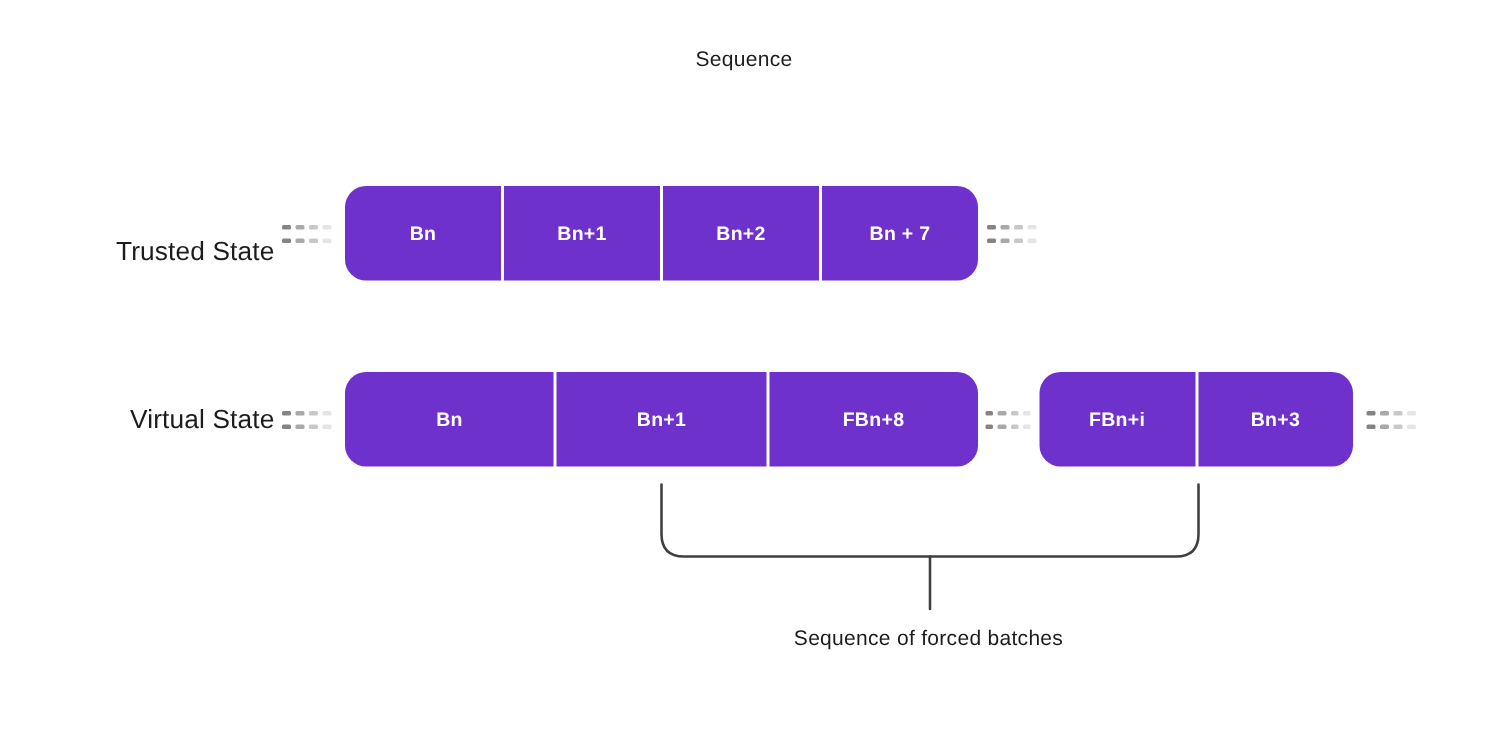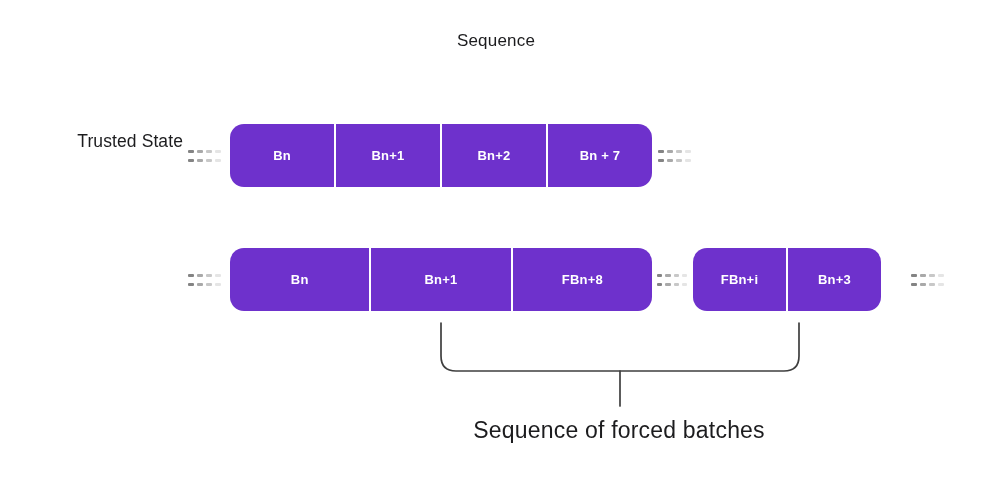--- a/index.html
+++ b/index.html
@@ -15,21 +15,21 @@
   body{font-family:"Liberation Sans", sans-serif;}
   .canvas{
     position:relative;
     width:1000px;height:495px;
     background:var(--bg);
     overflow:hidden;
   }
   .title{
     position:absolute;top:31px;left:0;right:8px;
     text-align:center;
-    font-size:17px;letter-spacing:.2px;
+    font-size:14px;letter-spacing:.2px;
     color:var(--label_text);
   }
   .row-label{
     position:absolute;left:0;width:183px;height:63px;
     display:flex;align-items:center;justify-content:flex-end;
     font-size:17.5px;color:var(--label_text);
     letter-spacing:.1px;
   }
   .group{
     position:absolute;height:63px;
@@ -47,32 +47,32 @@
   .group .cell:only-child{border-radius:14px}
   .dashes{position:absolute;width:36px}
   .dash-row{display:flex;gap:3px;height:3px;margin-bottom:6px}
   .dash-row:last-child{margin-bottom:0}
   .d{width:6px;height:2.6px;background:var(--dash);border-radius:1px}
   .d.o1{opacity:.85}.d.o2{opacity:.6}.d.o3{opacity:.38}.d.o4{opacity:.18}
   .bracket-svg{position:absolute;left:0;top:0;pointer-events:none}
   .bracket-label{
     position:absolute;top:417px;left:419px;width:400px;
     text-align:center;
-    font-size:23px;color:var(--label_text);
+    font-size:14px;color:var(--label_text);
     letter-spacing:.2px;
   }
 </style>
 </head>
 <body>
 
 <div class="canvas">
 
   <div class="title">Sequence</div>
 
-  <div class="row-label" style="top:110px">Trusted State</div>
+  <div class="row-label" style="top:136px">Trusted State</div>
 
   <div class="dashes" style="left:188px;top:150px">
     <div class="dash-row">
         <i class="d o1"></i>
         <i class="d o2"></i>
         <i class="d o3"></i>
         <i class="d o4"></i>
       </div>
     <div class="dash-row">
         <i class="d o1"></i>
@@ -97,20 +97,21 @@
         <i class="d o4"></i>
       </div>
     <div class="dash-row">
         <i class="d o1"></i>
         <i class="d o2"></i>
         <i class="d o3"></i>
         <i class="d o4"></i>
       </div>
   </div>
 
+  <div class="row-label" style="top:248px">Virtual State</div>
 
   <div class="dashes" style="left:188px;top:274px">
     <div class="dash-row">
         <i class="d o1"></i>
         <i class="d o2"></i>
         <i class="d o3"></i>
         <i class="d o4"></i>
       </div>
     <div class="dash-row">
         <i class="d o1"></i>
@@ -134,21 +135,21 @@
         <i class="d o4"></i>
       </div>
     <div class="dash-row">
         <i class="d o1"></i>
         <i class="d o2"></i>
         <i class="d o3"></i>
         <i class="d o4"></i>
       </div>
   </div>
 
-  <div class="group" style="left:693px;top:248px;width:188px">
+  <div class="group" style="left:693px;top:248px;width:209px">
     <div class="cell">FBn+i</div>
     <div class="cell">Bn+3</div>
   </div>
 
   <div class="dashes" style="left:911px;top:274px">
     <div class="dash-row">
         <i class="d o1"></i>
         <i class="d o2"></i>
         <i class="d o3"></i>
         <i class="d o4"></i>

